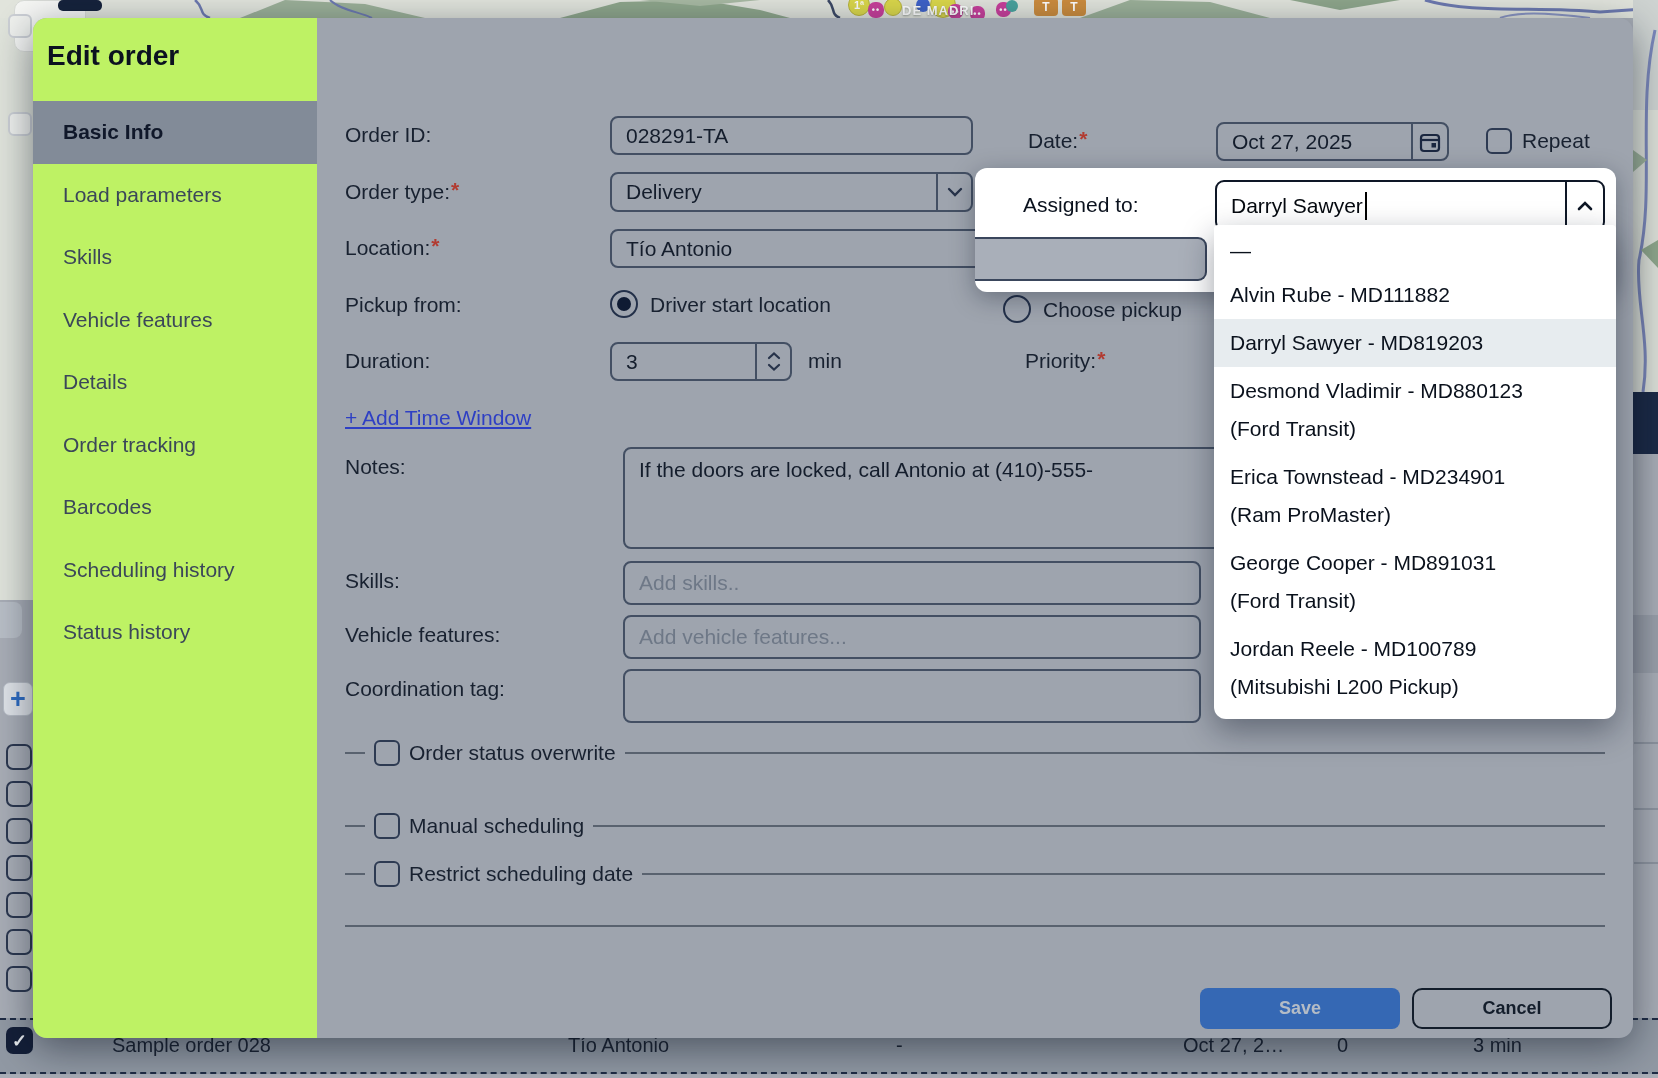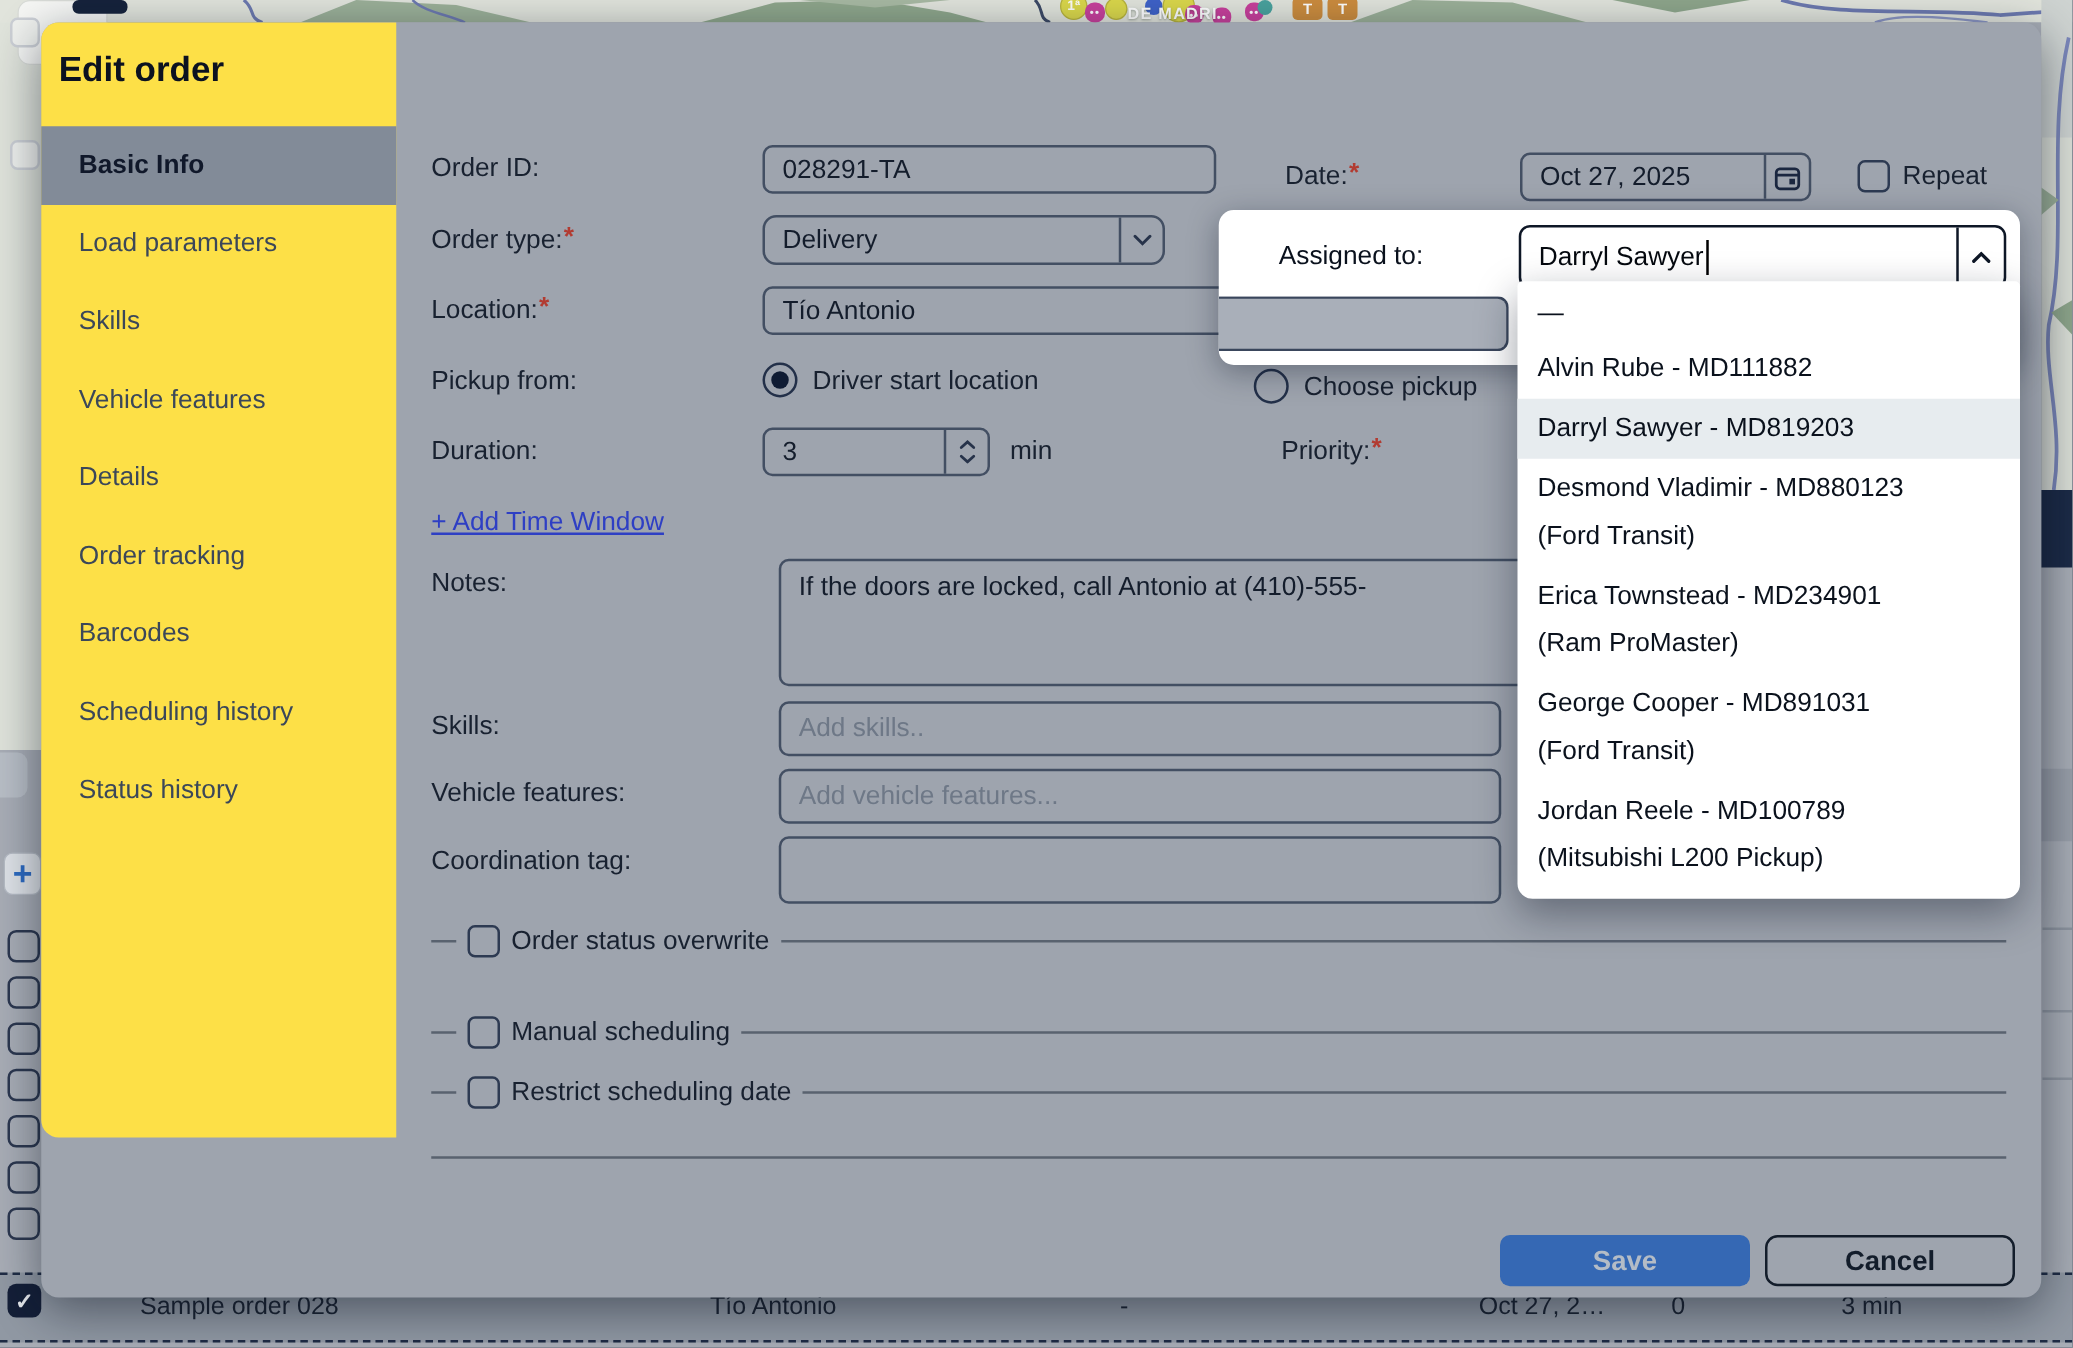--- a/index.html
+++ b/index.html
@@ -41,33 +41,33 @@
 
   
   #bgrow{left:0;top:1018px;width:1658px;height:56px;background:#9199a4;
     border-top:2.5px dashed #1f2c45;border-bottom:2.5px dashed #1f2c45;box-sizing:border-box;}
   .bgcell{position:absolute;top:14px;font-size:20px;color:#1b2433;white-space:nowrap;}
   #bgc1{left:112px;} #bgc2{left:568px;} #bgc3{left:896px;} #bgc4{left:1183px;} #bgc5{left:1337px;} #bgc6{left:1473px;}
 
   
   #modal{left:33px;top:18px;width:1600px;height:1020px;background:#9ea4ae;border-radius:14px;
     box-shadow:0 10px 40px rgba(8,15,30,.5);z-index:5;}
-  #sidebar{left:0;top:0;width:284px;height:892px;background:#fde047;border-radius:14px 0 0 14px;}
+  #sidebar{left:0;top:0;width:284px;height:1020px;background:#bef264;border-radius:14px 0 0 14px;}
   #modal-title{left:14px;top:22px;font-size:28px;font-weight:bold;color:#0c1220;}
   #side-items{left:0;top:83px;width:284px;}
   .side-item{height:62.5px;display:flex;align-items:center;padding-left:30px;font-size:21px;color:#3b4759;box-sizing:border-box;}
   .side-item.active{background:#828b98;font-weight:bold;color:#10182a;}
 
   .flabel{position:absolute;font-size:21px;color:#182130;height:40px;line-height:40px;white-space:nowrap;}
   .req{color:#b23b31;font-weight:bold;position:relative;top:-2px;margin-left:1px;}
 
   .inp{position:absolute;border:2px solid #434f63;border-radius:8px;box-sizing:border-box;color:#141d2c;
        font-size:21px;display:flex;align-items:center;padding-left:14px;}
   #inp-orderid{left:577px;top:98px;width:363px;height:39px;}
-  #inp-ordertype{left:577px;top:154px;width:322px;height:40px;border-radius:11px;}
+  #inp-ordertype{left:577px;top:154px;width:363px;height:40px;}
   #inp-location{left:577px;top:211px;width:592px;height:39px;}
   #inp-duration{left:577px;top:324px;width:182px;height:39px;}
   .endsec{position:absolute;right:0;top:0;height:100%;border-left:2px solid #434f63;
           display:flex;flex-direction:column;align-items:center;justify-content:center;box-sizing:border-box;}
   .w35{width:35px;} .w36{width:36px;}
   #lbl-min{left:775px;top:323px;}
   .radio{position:absolute;width:28px;height:28px;border:2.5px solid #233049;border-radius:50%;box-sizing:border-box;
          display:flex;align-items:center;justify-content:center;}
   .radio .dot{width:14px;height:14px;border-radius:50%;background:#0f1b33;}
   #radio1{left:577px;top:272px;} #radio2{left:970px;top:277px;}
@@ -87,21 +87,21 @@
 
   .sectionrow{position:absolute;left:312px;width:1260px;height:28px;display:flex;align-items:center;gap:9px;}
   #sec1{top:721px;} #sec2{top:794px;} #sec3{top:842px;}
   .hline-short{width:20px;border-top:2px solid #59626f;height:0;}
   .schk{width:26px;height:26px;border:2.5px solid #2d3a52;border-radius:6px;box-sizing:border-box;flex:none;}
   .slabel{font-size:21px;color:#182130;white-space:nowrap;}
   .hline-fill{flex:1;border-top:2px solid #59626f;height:0;}
 
   #footer-line{left:312px;top:907px;width:1260px;border-top:2px solid #59626f;height:0;}
   .btn{position:absolute;width:200px;height:41px;border-radius:8px;display:flex;align-items:center;justify-content:center;
-       font-size:22px;font-weight:bold;box-sizing:border-box;}
+       font-size:18px;font-weight:bold;box-sizing:border-box;}
   #btn-save{left:1167px;top:970px;background:#3568b4;color:#b4bcc6;}
   #btn-cancel{left:1379px;top:970px;border:2.5px solid #131d2b;border-radius:10px;color:#131d2b;}
 
   
   #popover{left:975px;top:168px;width:641px;height:124px;background:#fff;border-radius:12px;
     box-shadow:0 6px 24px rgba(10,18,35,.35);z-index:10;}
   #popover-label{left:48px;top:17px;color:#0a111d;}
   #combobox{position:absolute;left:240px;top:12px;width:390px;height:51px;border:2.5px solid #0e1726;border-radius:9px;
     background:#fff;display:flex;align-items:center;padding-left:14px;font-size:21px;color:#05090f;box-sizing:border-box;}
   .caret{display:inline-block;width:2px;height:28px;background:#000;margin-left:2px;}

